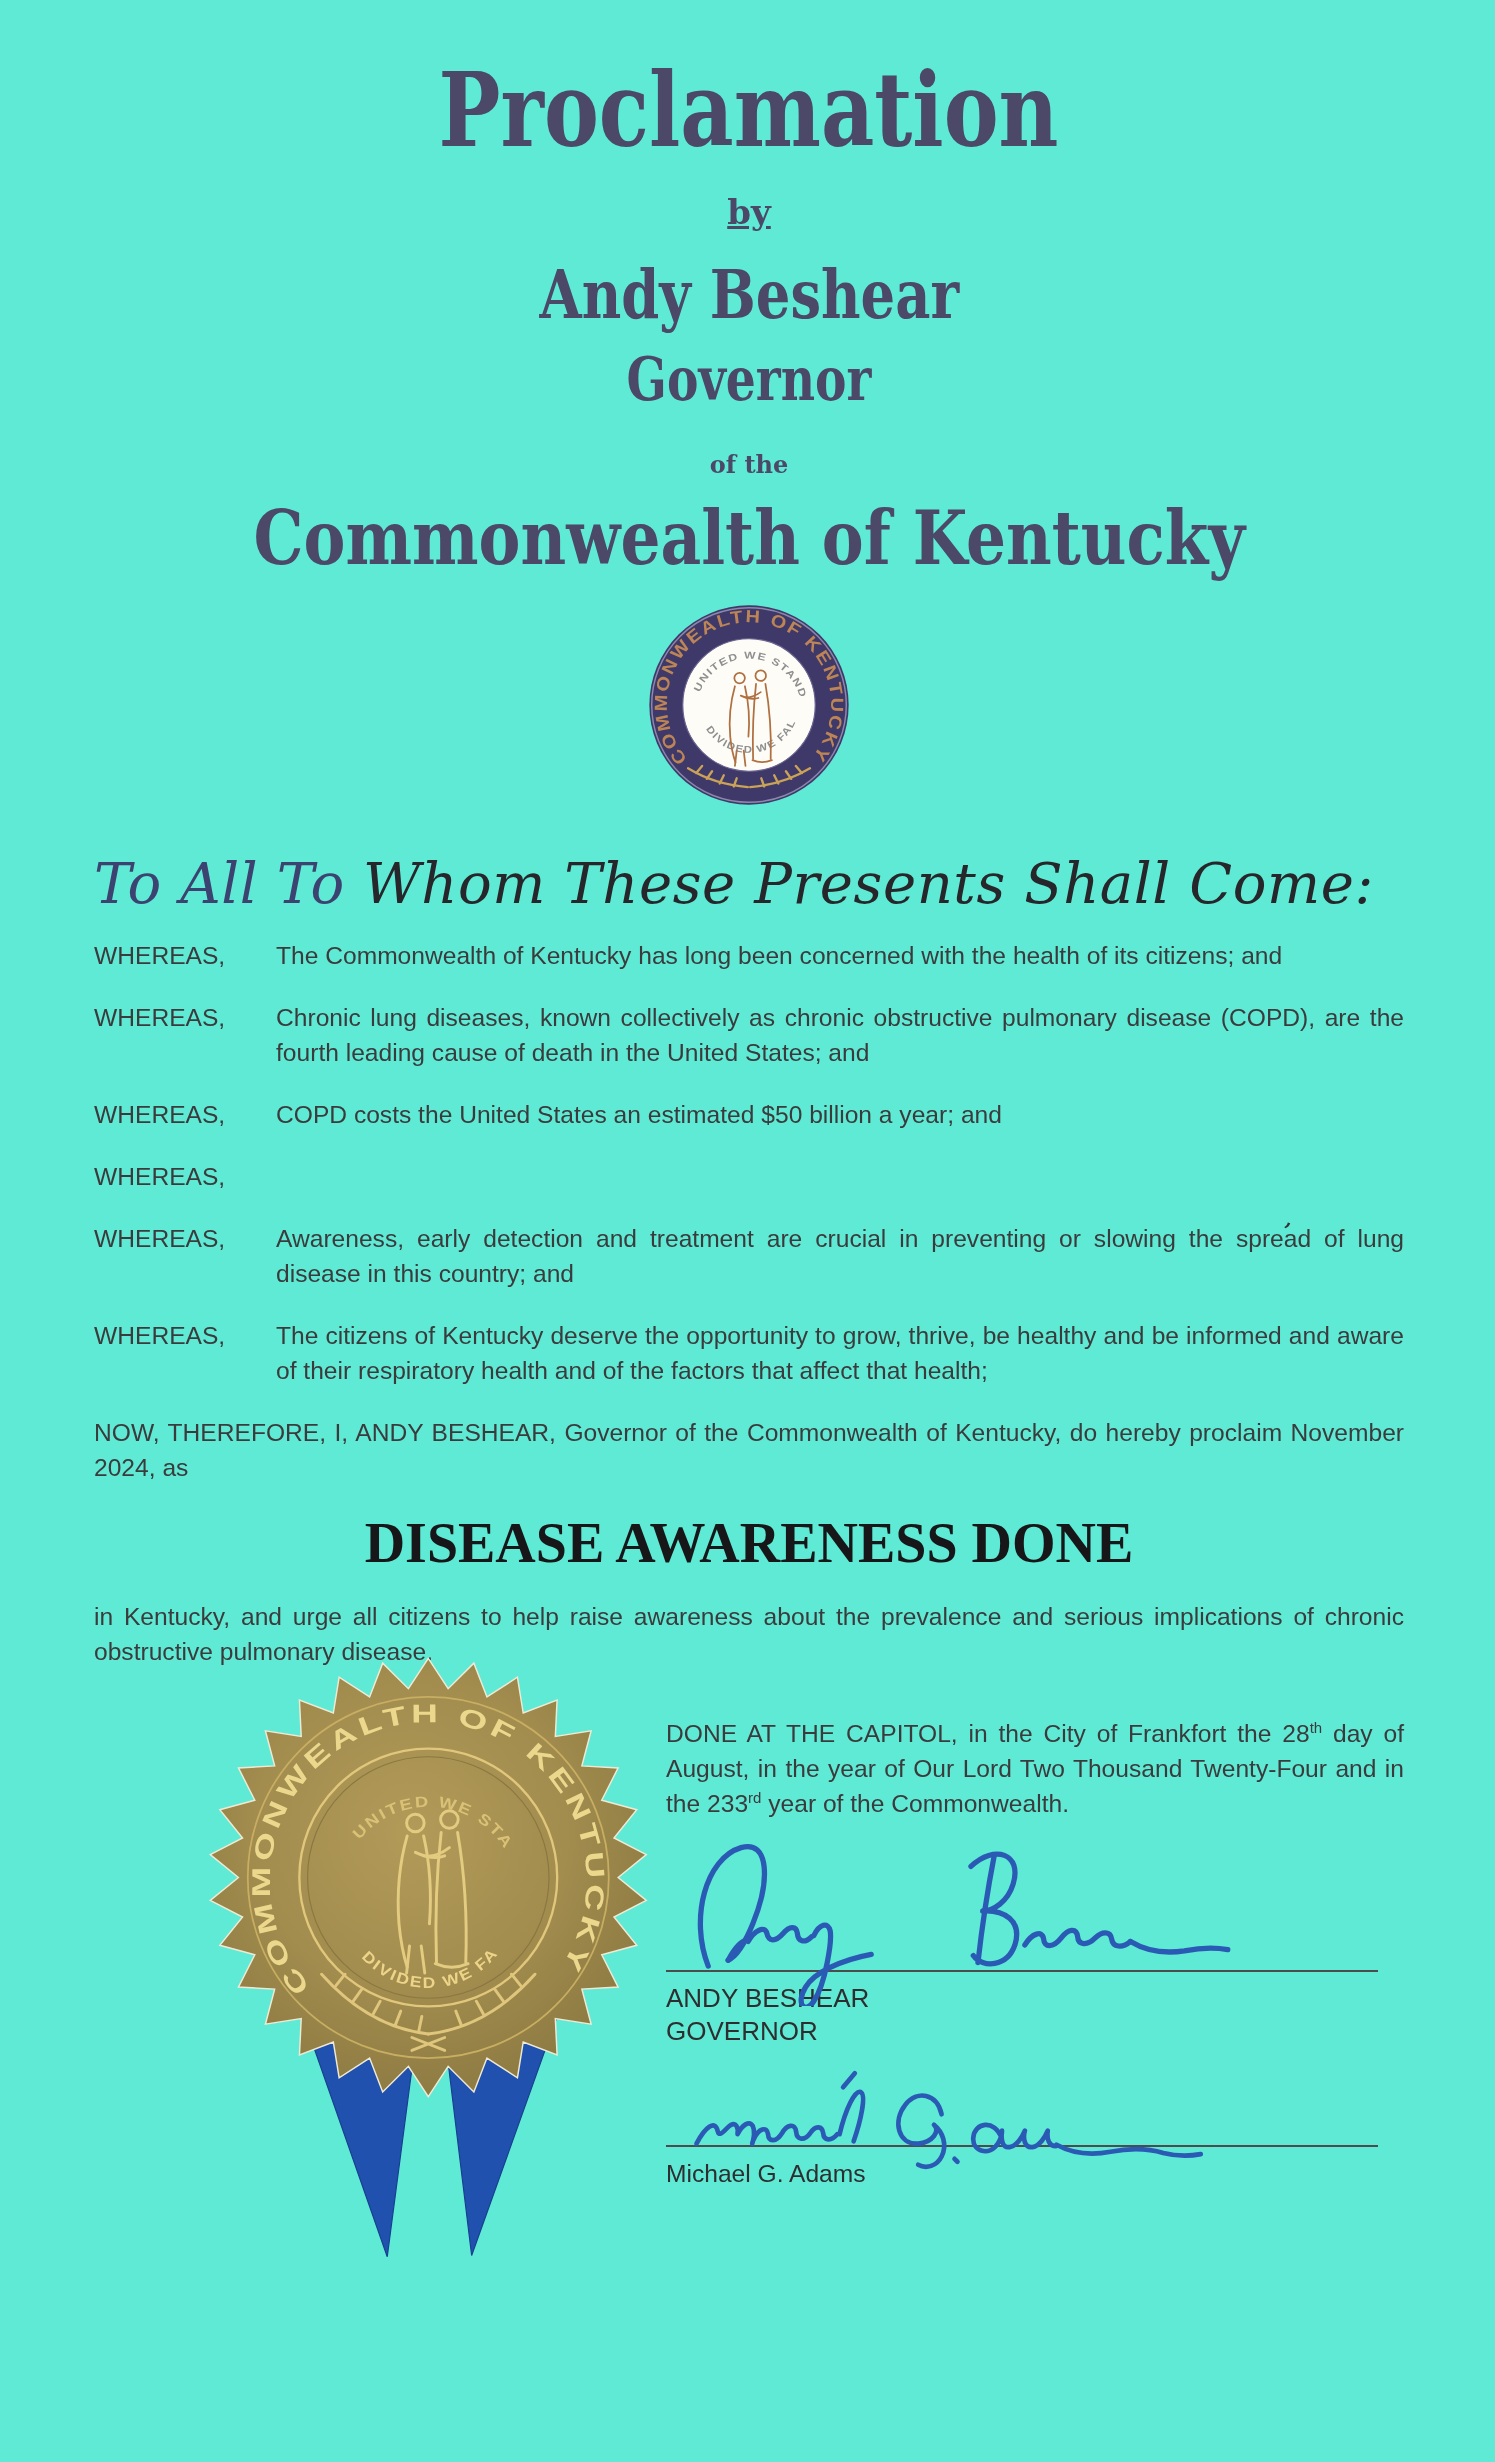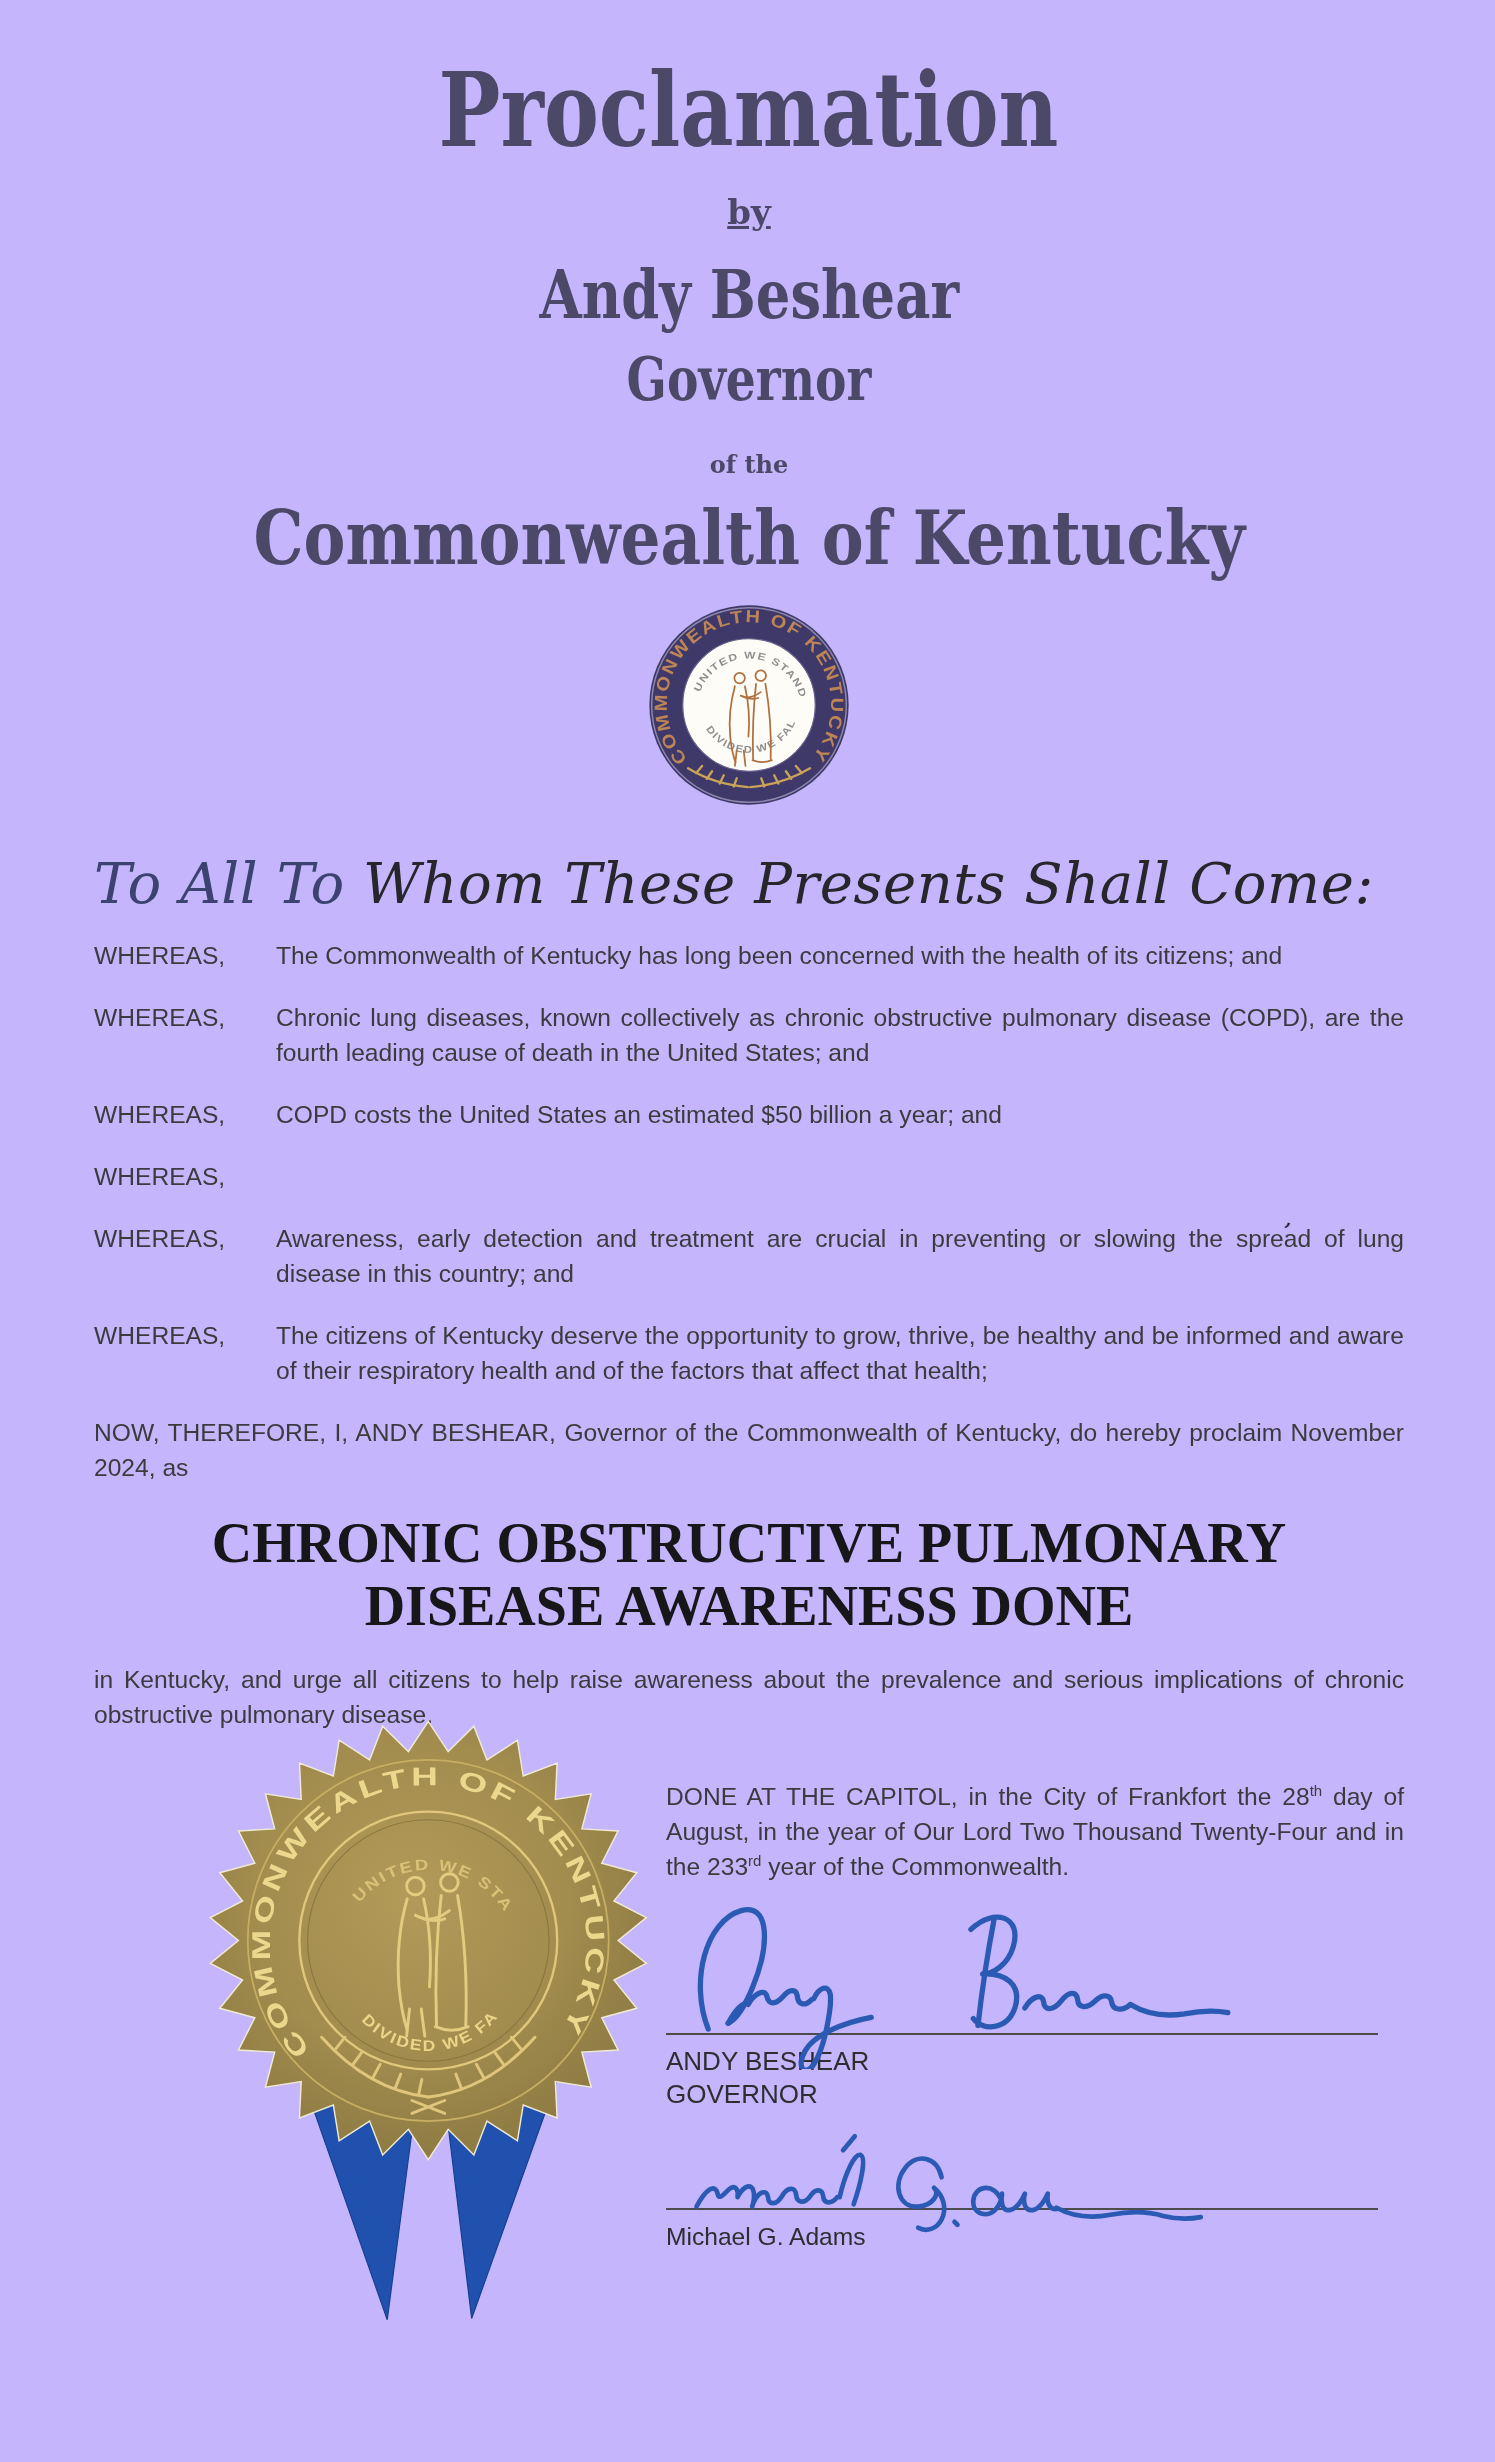--- a/index.html
+++ b/index.html
@@ -1,20 +1,20 @@
 <!DOCTYPE html>
 <html style="font-size:9.4px"><head>
 <meta charset="utf-8">
 <style>
   html,body{margin:0;padding:0;background:#ffffff;}
   .page{
     position:relative;
     width:1495px;
     height:2462px;
-    background:#c4b5fd;
+    background:#5eead4;
     font-family:"Liberation Sans", sans-serif;
     color:#3b3b3d;
     overflow:hidden;
   }
   .content{ padding:56px 91px 0 94px; }
 
   
   .center{ text-align:center; }
   .blackletter{
     font-family:"DejaVu Serif", serif;
@@ -172,21 +172,20 @@
       </div>
       <div class="whereas-row">
         <div class="whereas-label">WHEREAS,</div>
         <div class="whereas-text">The citizens of Kentucky deserve the opportunity to grow, thrive, be healthy and be informed and aware of their respiratory health and of the factors that affect that health;</div>
       </div>
     </div>
 
     <div class="now-para">NOW, THEREFORE, I, ANDY BESHEAR, Governor of the Commonwealth of Kentucky, do hereby proclaim November 2024, as</div>
 
     <div class="proc-title">
-      <div>CHRONIC OBSTRUCTIVE PULMONARY</div>
       <div>DISEASE AWARENESS DONE</div>
     </div>
 
     <div class="closing-para">in Kentucky, and urge all citizens to help raise awareness about the prevalence and serious implications of chronic obstructive pulmonary disease.</div>
 
     <div class="bottom">
 
       <svg class="gold-seal" width="516" height="674" viewBox="0 0 880 1150">
         <defs>
           <radialGradient id="goldGrad" cx="46%" cy="40%" r="65%">

